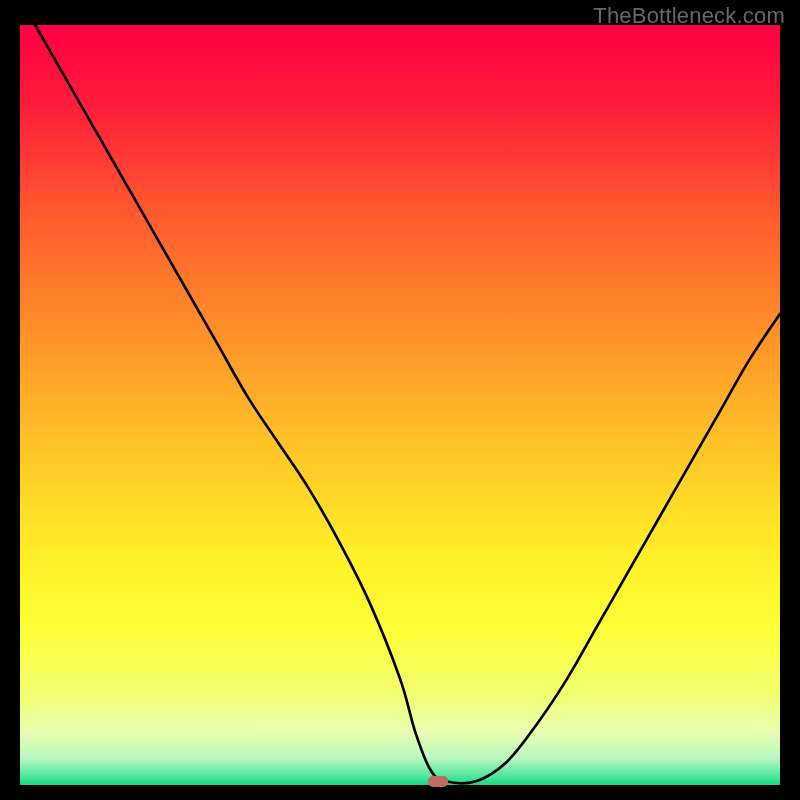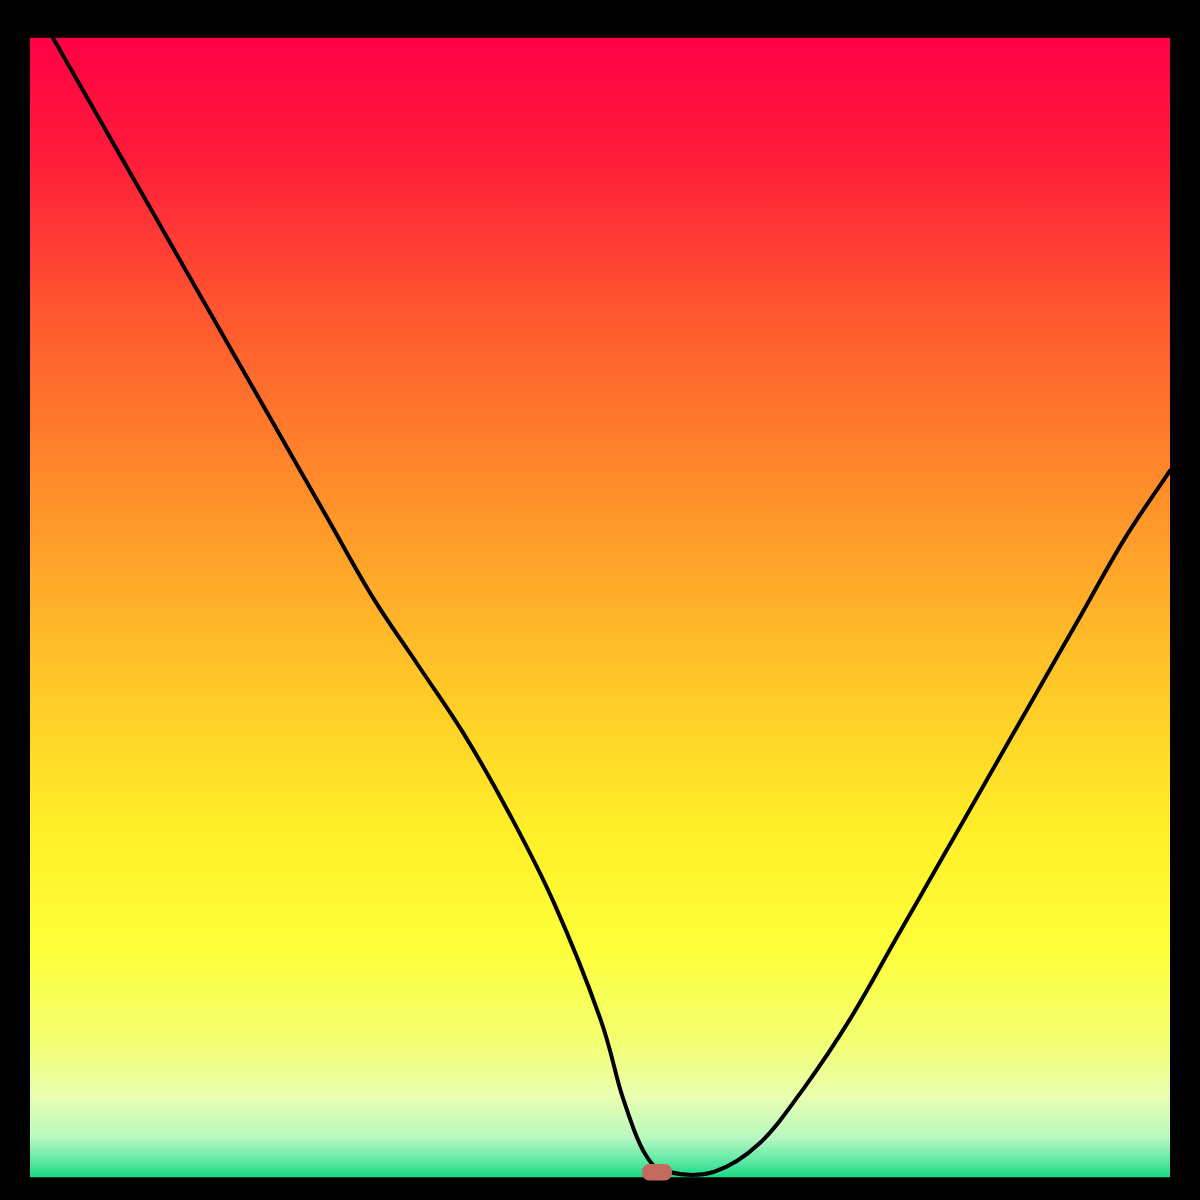--- a/index.html
+++ b/index.html
@@ -70,13 +70,14 @@
       <rect x="0" y="0" width="100" height="100" fill="url(#grad)"></rect>
     </svg>
 
     <svg class="curve" id="curve-svg" preserveAspectRatio="none" viewBox="0 0 100 100">
       <path id="curve-path" fill="none" stroke-width="0.35" stroke-linejoin="round" stroke-linecap="round" d="M 2 0 C 2.7199999999999998 1.259999999999999, 4.5600000000000005 4.479999999999995, 6 6.999999999999995 C 7.4399999999999995 9.519999999999994, 8.56 11.480000000000002, 10 14.000000000000002 C 11.44 16.520000000000003, 12.560000000000002 18.479999999999997, 14.000000000000002 20.999999999999996 C 15.440000000000001 23.519999999999996, 16.56 25.480000000000004, 18 28.000000000000004 C 19.44 30.520000000000003, 20.56 32.48, 22 35 C 23.44 37.52, 24.56 39.480000000000004, 26 42.00000000000001 C 27.44 44.52000000000001, 28.56 46.66, 30 49 C 31.44 51.34, 32.56 52.84, 34 55.00000000000001 C 35.44 57.16000000000001, 36.56 58.660000000000004, 38 61 C 39.44 63.339999999999996, 40.56 65.3, 42 68 C 43.44 70.7, 44.56 72.76, 46 76 C 47.44 79.24, 48.92 82.94, 50 86 C 51.08 89.06, 51.28 90.84, 52 93 C 52.72 95.16, 53.28 96.83, 54 98 C 54.72 99.17, 54.92000000000001 99.23, 56.00000000000001 99.5 C 57.080000000000005 99.77, 58.56 99.95, 60 99.5 C 61.44 99.05, 62.56 98.35, 64 97 C 65.44 95.65, 66.56 93.98, 68 92 C 69.44 90.02, 70.56 88.34, 72 86 C 73.44 83.66, 74.56 81.52, 76 79 C 77.44 76.48, 78.56 74.52, 80 72 C 81.44 69.48, 82.56 67.52, 84 65 C 85.44 62.480000000000004, 86.56 60.52000000000001, 88 58.00000000000001 C 89.44 55.480000000000004, 90.56 53.52, 92 51 C 93.44 48.48, 94.56 46.33999999999999, 96 43.99999999999999 C 97.44 41.66, 99.28 39.08, 100 38" stroke="#000000"></path>
     </svg>
 
     <div class="marker" id="marker" style="left: 408.12px; top: 750.5px; width: 19.76px; height: 11.4px; background: rgb(196, 106, 95);"></div>
   </div>
 
+  <div class="watermark" id="watermark" style="right: 15px; top: 3px;">TheBottleneck.com</div>
 </div>
 
 </body></html>

